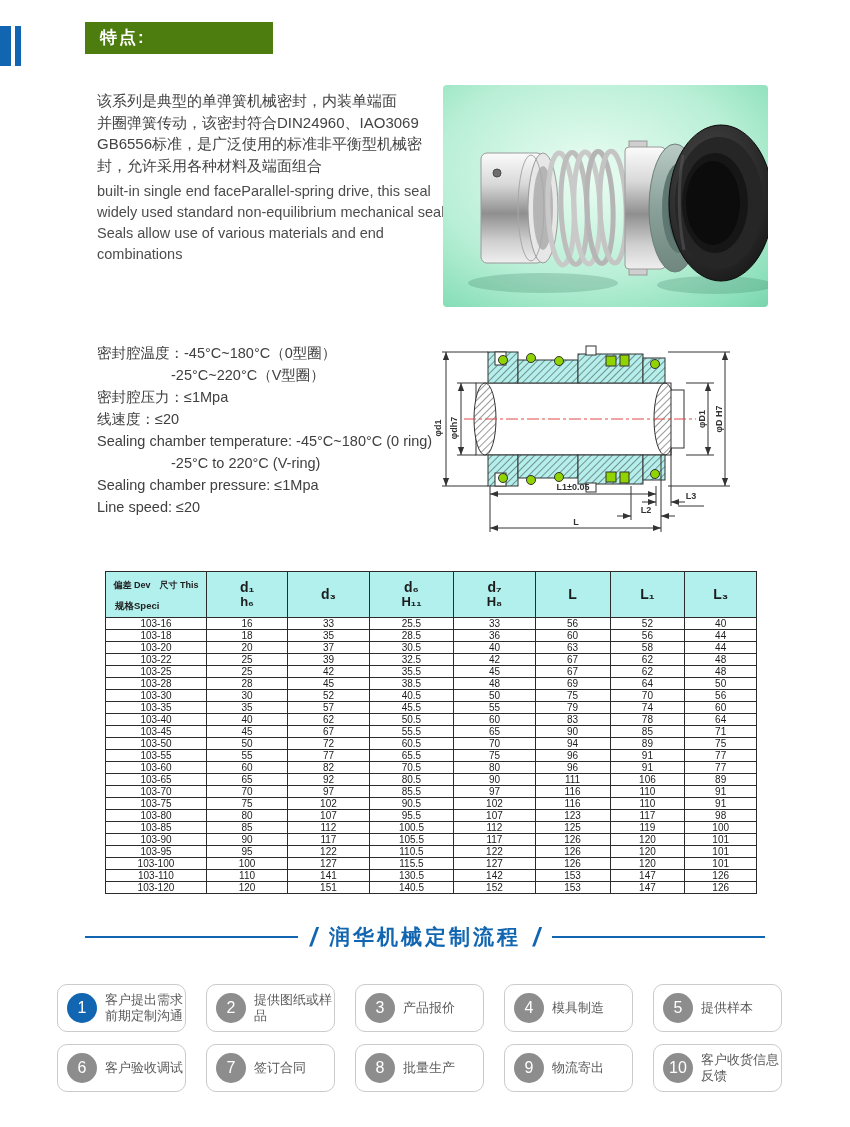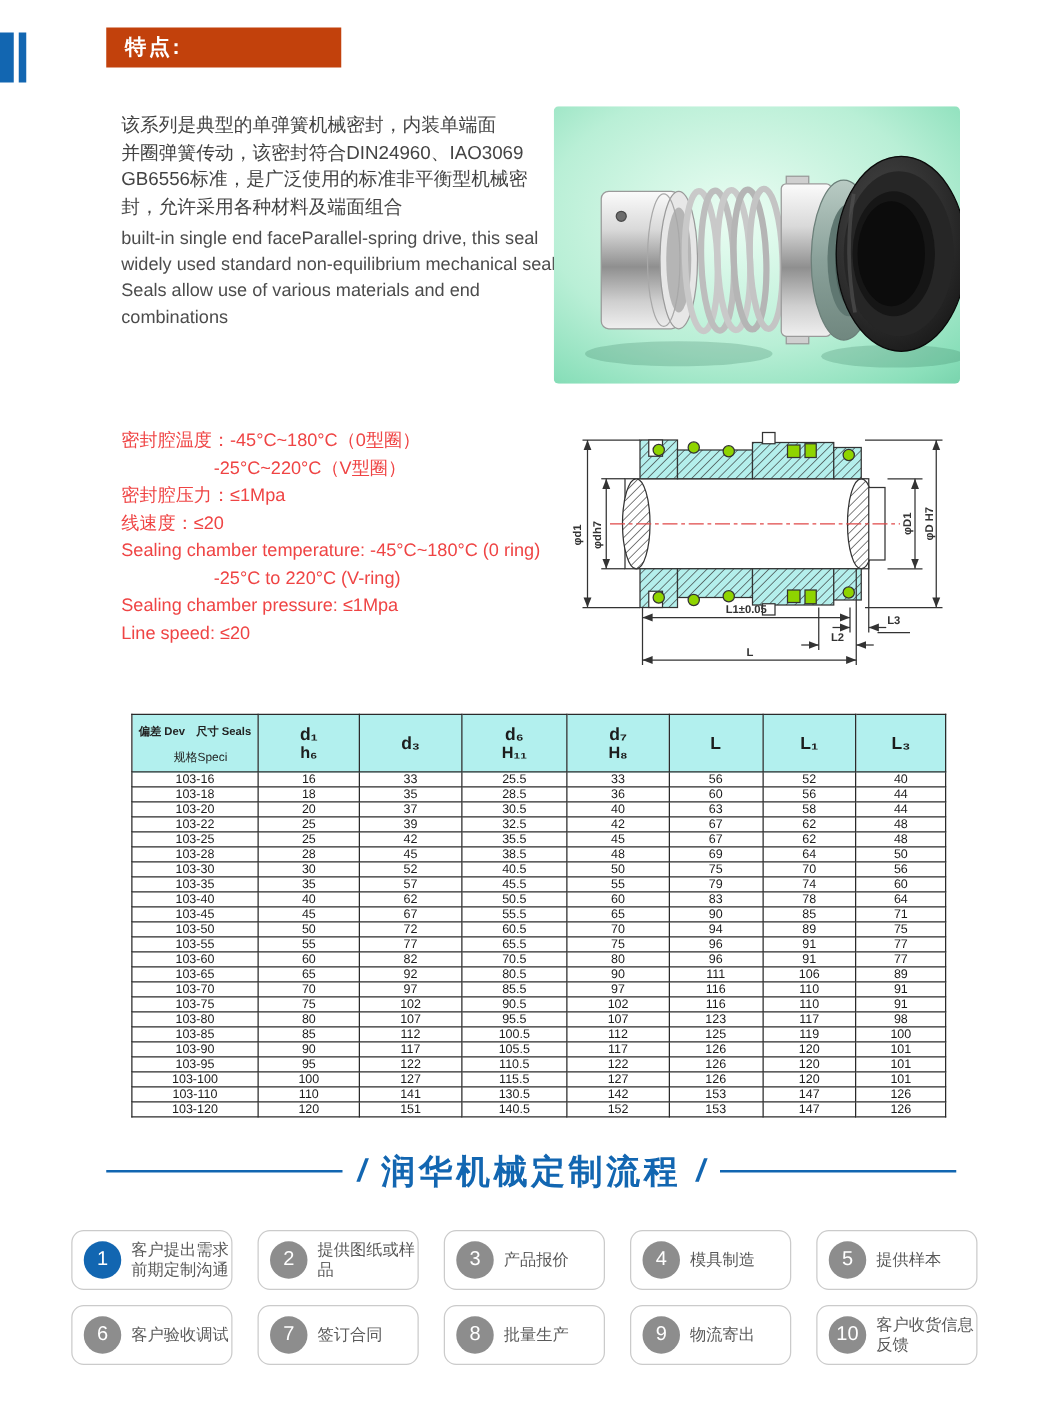--- a/index.html
+++ b/index.html
@@ -4,56 +4,56 @@
 <style>
   *{margin:0;padding:0;box-sizing:border-box}
   html,body{background:#fff}
   body{font-family:"Liberation Sans","DejaVu Sans",sans-serif;color:#333}
   .page{position:relative;width:850px;height:1127px;background:#fff;overflow:hidden}
 
   
   .deco-bar{position:absolute;background:#1266b1}
   .deco-bar.b1{left:0;top:26px;width:11px;height:40px}
   .deco-bar.b2{left:15px;top:26px;width:6px;height:40px}
-  .header-bar{position:absolute;left:85px;top:22px;width:188px;height:32px;background:#c2410c;
+  .header-bar{position:absolute;left:85px;top:22px;width:188px;height:32px;background:#4d7c0f;
     color:#fff;font-size:17px;font-weight:bold;line-height:32px;padding-left:15px;letter-spacing:2px}
 
   
   .desc{position:absolute;left:97px;top:90px;width:348px;color:#434343}
   .desc .cn{font-size:15px;line-height:21.5px}
   .desc .en{font-size:14.5px;line-height:21px;margin-top:5px;color:#4c4c4c}
 
   
   .photo{position:absolute;left:443px;top:85px;width:325px;height:222px}
   .photo svg{display:block}
 
   
-  .specs{position:absolute;left:97px;top:342px;width:352px;color:#ef4444;font-size:14.5px;line-height:22px}
+  .specs{position:absolute;left:97px;top:342px;width:352px;color:#404040;font-size:14.5px;line-height:22px}
   .specs .indent{padding-left:74px}
 
   
-  .drawing{position:absolute;left:452px;top:328px;width:328px;height:212px}
+  .drawing{position:absolute;left:428px;top:328px;width:328px;height:212px}
 
   
   .size-table{position:absolute;left:105px;top:571px;width:652px;border-collapse:collapse;table-layout:fixed;background:#fff}
   .size-table th,.size-table td{border:1px solid #2b2b2b;text-align:center;color:#1c1c1c}
   .size-table thead th{background:#b2f0ee;height:46px;vertical-align:middle}
   .col-main{font-size:14px;font-weight:bold;line-height:15px}
   .col-sub{font-size:13px;font-weight:bold;line-height:14px}
   th.corner{font-weight:normal;vertical-align:top}
   .corner-top{font-size:9px;text-align:center;padding-top:3px;font-weight:bold;color:#222}
-  .corner-bottom{font-size:9.5px;text-align:center;padding:8px 0 0 9px;font-weight:normal;color:#222}
+  .corner-bottom{font-size:9.5px;text-align:left;padding:8px 0 0 9px;font-weight:bold;color:#222}
   .size-table td{font-size:10px;height:11px;line-height:11px;padding:0}
 
   
   .process-title-row{position:absolute;left:85px;top:920px;width:680px;height:34px;
     display:flex;align-items:center;gap:12px;color:#1266b1}
   .title-line{flex:1;height:2.5px;background:#1266b1}
   .title-slash{font-size:25px;font-weight:bold;font-style:italic}
-  .title-text{font-size:27px;font-weight:bold;letter-spacing:3px}
+  .title-text{font-size:21px;font-weight:bold;letter-spacing:3px}
 
   
   .steps-row{position:absolute;left:57px;width:736px;display:flex;gap:20px}
   .steps-row.r1{top:984px}
   .steps-row.r2{top:1044px}
   .step-card{width:129px;height:48px;border:1.5px solid #cbcbcb;border-radius:10px;
     display:flex;align-items:center;gap:8px;background:#fff}
   .step-circle{width:30px;height:30px;border-radius:50%;background:#8d8d8d;color:#fff;
     font-size:16px;display:flex;align-items:center;justify-content:center;margin-left:9px;flex:0 0 30px}
   .step-circle.accent{background:#1266b1}
@@ -252,21 +252,21 @@
         <col style="width:12.5%">
         <col style="width:13%">
       <col style="width:12.5%">
         <col style="width:11.5%">
         <col style="width:11.5%">
         <col style="width:11%">
     </colgroup>
     <thead>
       <tr>
         <th class="corner">
-          <div class="corner-top">偏差 Dev　尺寸 Seals</div>
+          <div class="corner-top">偏差 Dev　尺寸 This</div>
           <div class="corner-bottom">规格Speci</div>
         </th>
       <th class="col">
             <div class="col-main">d₁</div>
             <div class="col-sub">h₆</div>
           </th>
           <th class="col">
             <div class="col-main">d₃</div>
           </th>
           <th class="col">

